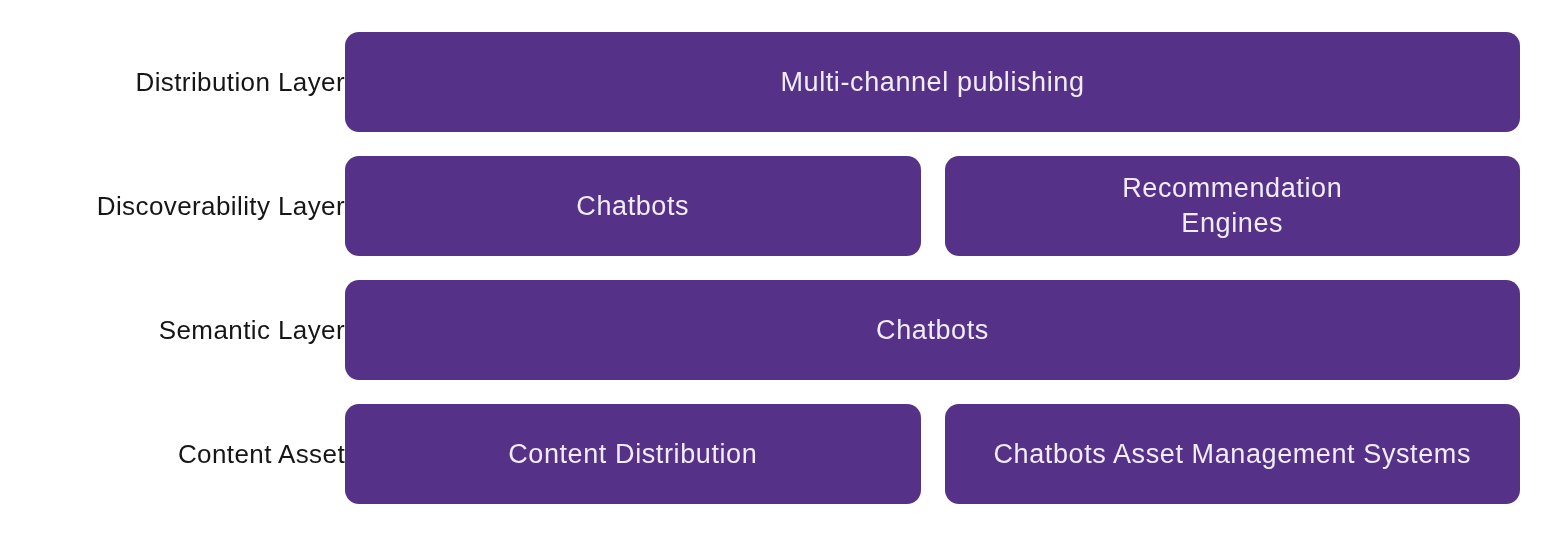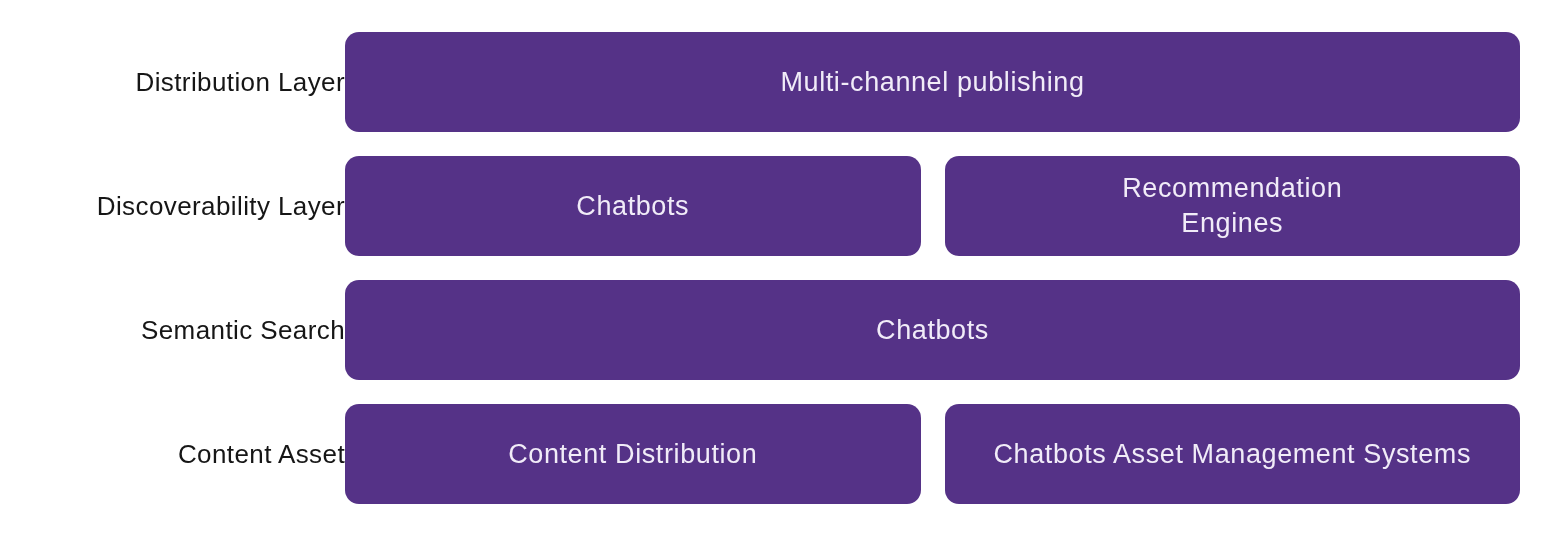--- a/index.html
+++ b/index.html
@@ -84,21 +84,21 @@
   </div>
 
   <div class="box">
     <span class="box-label">Recommendation
 Engines</span>
   </div>
 </div>
   </div>
 
   <div class="row">
-    <div class="row-label">Semantic Search</div>
+    <div class="row-label">Semantic Layer</div>
     <div class="row-boxes">
   <div class="box">
     <span class="box-label">Chatbots</span>
   </div>
 </div>
   </div>
 
   <div class="row">
     <div class="row-label">Content Asset</div>
     <div class="row-boxes">

